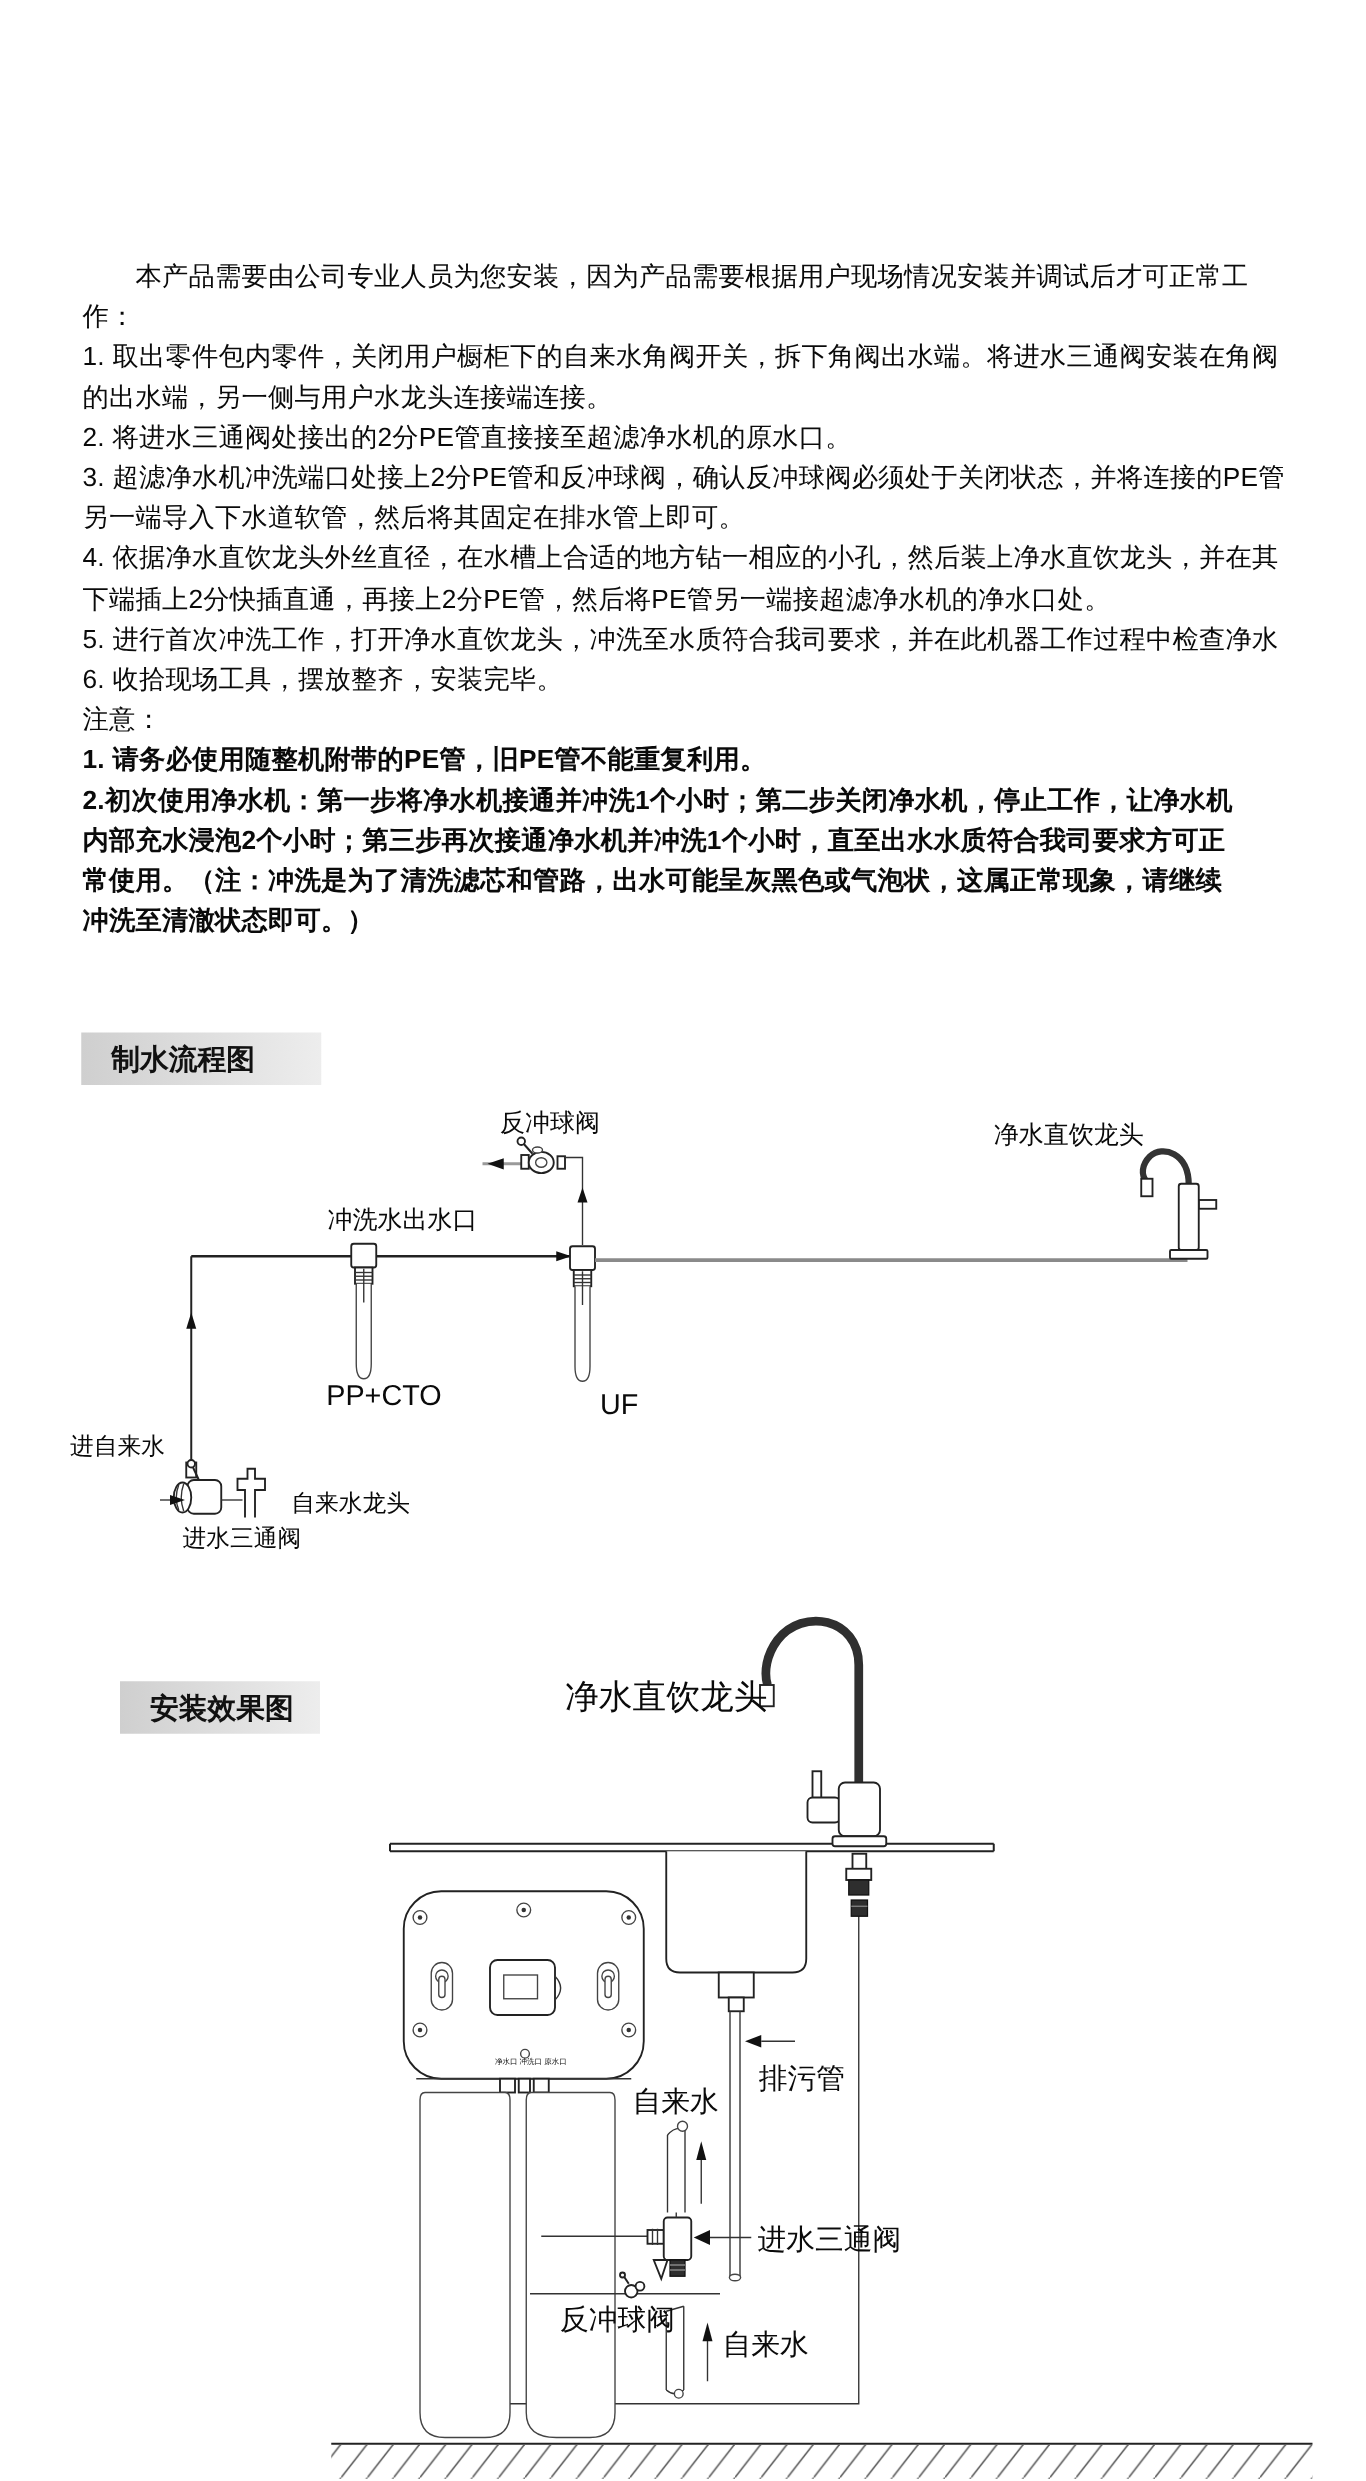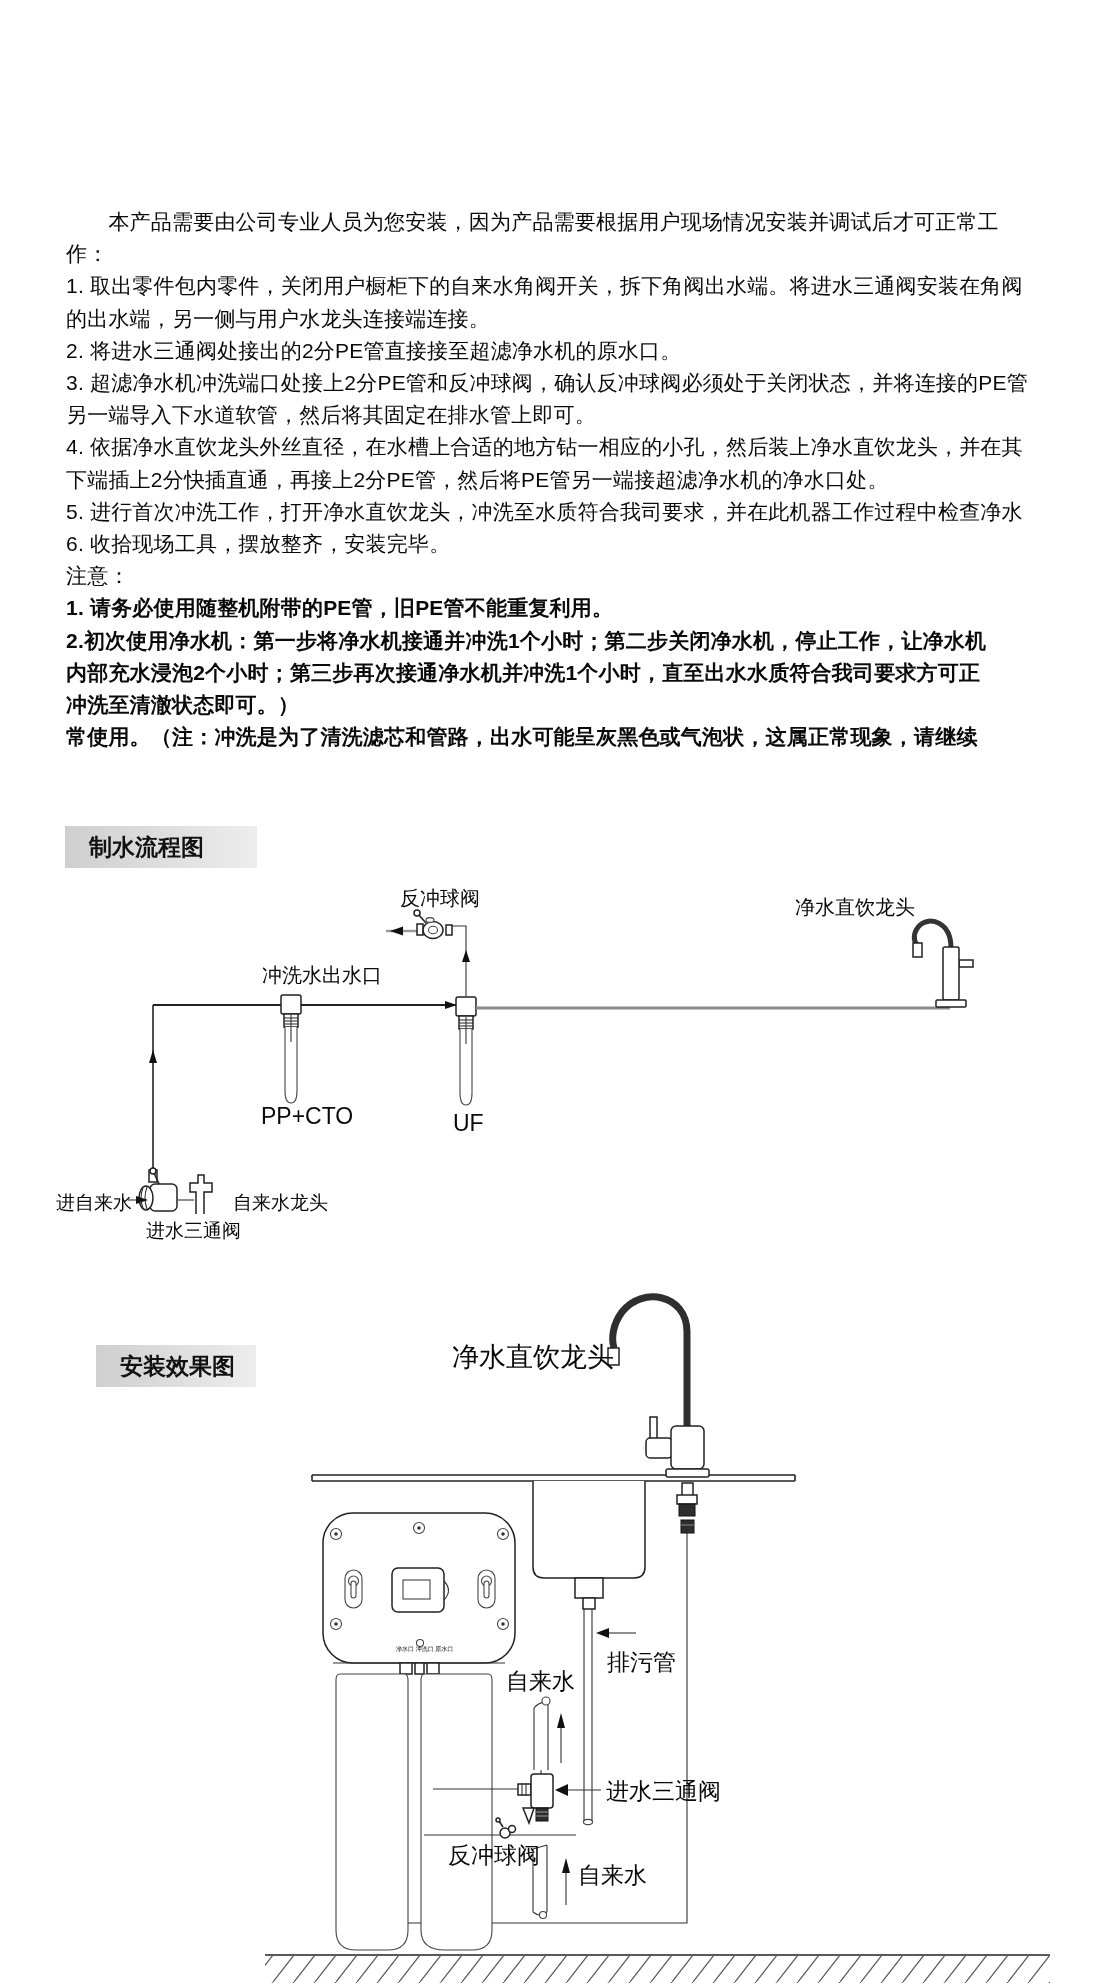--- a/index.html
+++ b/index.html
@@ -41,22 +41,22 @@
       <div class="tline">3. 超滤净水机冲洗端口处接上2分PE管和反冲球阀，确认反冲球阀必须处于关闭状态，并将连接的PE管</div>
       <div class="tline">另一端导入下水道软管，然后将其固定在排水管上即可。</div>
       <div class="tline">4. 依据净水直饮龙头外丝直径，在水槽上合适的地方钻一相应的小孔，然后装上净水直饮龙头，并在其</div>
       <div class="tline">下端插上2分快插直通，再接上2分PE管，然后将PE管另一端接超滤净水机的净水口处。</div>
       <div class="tline">5. 进行首次冲洗工作，打开净水直饮龙头，冲洗至水质符合我司要求，并在此机器工作过程中检查净水</div>
       <div class="tline">6. 收拾现场工具，摆放整齐，安装完毕。</div>
       <div class="tline">注意：</div>
       <div class="tline b">1. 请务必使用随整机附带的PE管，旧PE管不能重复利用。</div>
       <div class="tline b">2.初次使用净水机：第一步将净水机接通并冲洗1个小时；第二步关闭净水机，停止工作，让净水机</div>
       <div class="tline b">内部充水浸泡2个小时；第三步再次接通净水机并冲洗1个小时，直至出水水质符合我司要求方可正</div>
+      <div class="tline b">常使用。（注：冲洗是为了清洗滤芯和管路，出水可能呈灰黑色或气泡状，这属正常现象，请继续</div>
       <div class="tline b">冲洗至清澈状态即可。）</div>
-      <div class="tline b">常使用。（注：冲洗是为了清洗滤芯和管路，出水可能呈灰黑色或气泡状，这属正常现象，请继续</div>
     </div>
 
   <div class="sec-header" id="hdr-flow">
     <span>制水流程图</span>
   </div>
 
   <svg style="top:870px" width="1093" height="410" viewBox="0 0 1093 410">
 
     <g>
       <line class="gray2" x1="386" y1="61" x2="419" y2="61"></line>
@@ -136,22 +136,22 @@
 
     <g>
       <path class="wht" d="M196,344 V322 H190 V313 H198 V305 H204 V313 H212 V322 H204 V344"></path>
     </g>
   </svg>
 
   <div class="lbl" style="left:262px;top:962px;font-size:20px">冲洗水出水口</div>
   <div class="lbl" style="left:400px;top:885px;font-size:20px">反冲球阀</div>
   <div class="lbl" style="left:795px;top:894px;font-size:20px">净水直饮龙头</div>
   <div class="lbl" style="left:261px;top:1103px;font-size:23px">PP+CTO</div>
-  <div class="lbl" style="left:453px;top:1110px;font-size:23px">UF</div>
-  <div class="lbl" style="left:56px;top:1190px;font-size:19px">进自来水</div>
+  <div class="lbl" style="left:480px;top:1110px;font-size:23px">UF</div>
+  <div class="lbl" style="left:56px;top:1144px;font-size:19px">进自来水</div>
   <div class="lbl" style="left:233px;top:1190px;font-size:19px">自来水龙头</div>
   <div class="lbl" style="left:146px;top:1218px;font-size:19px">进水三通阀</div>
 
   <div class="sec-header" id="hdr-install">
     <span>安装效果图</span>
   </div>
 
   <svg style="top:1280px" width="1093" height="705" viewBox="0 0 1093 705">
     <defs>
       <pattern id="hatch" width="21" height="27" patternUnits="userSpaceOnUse">

